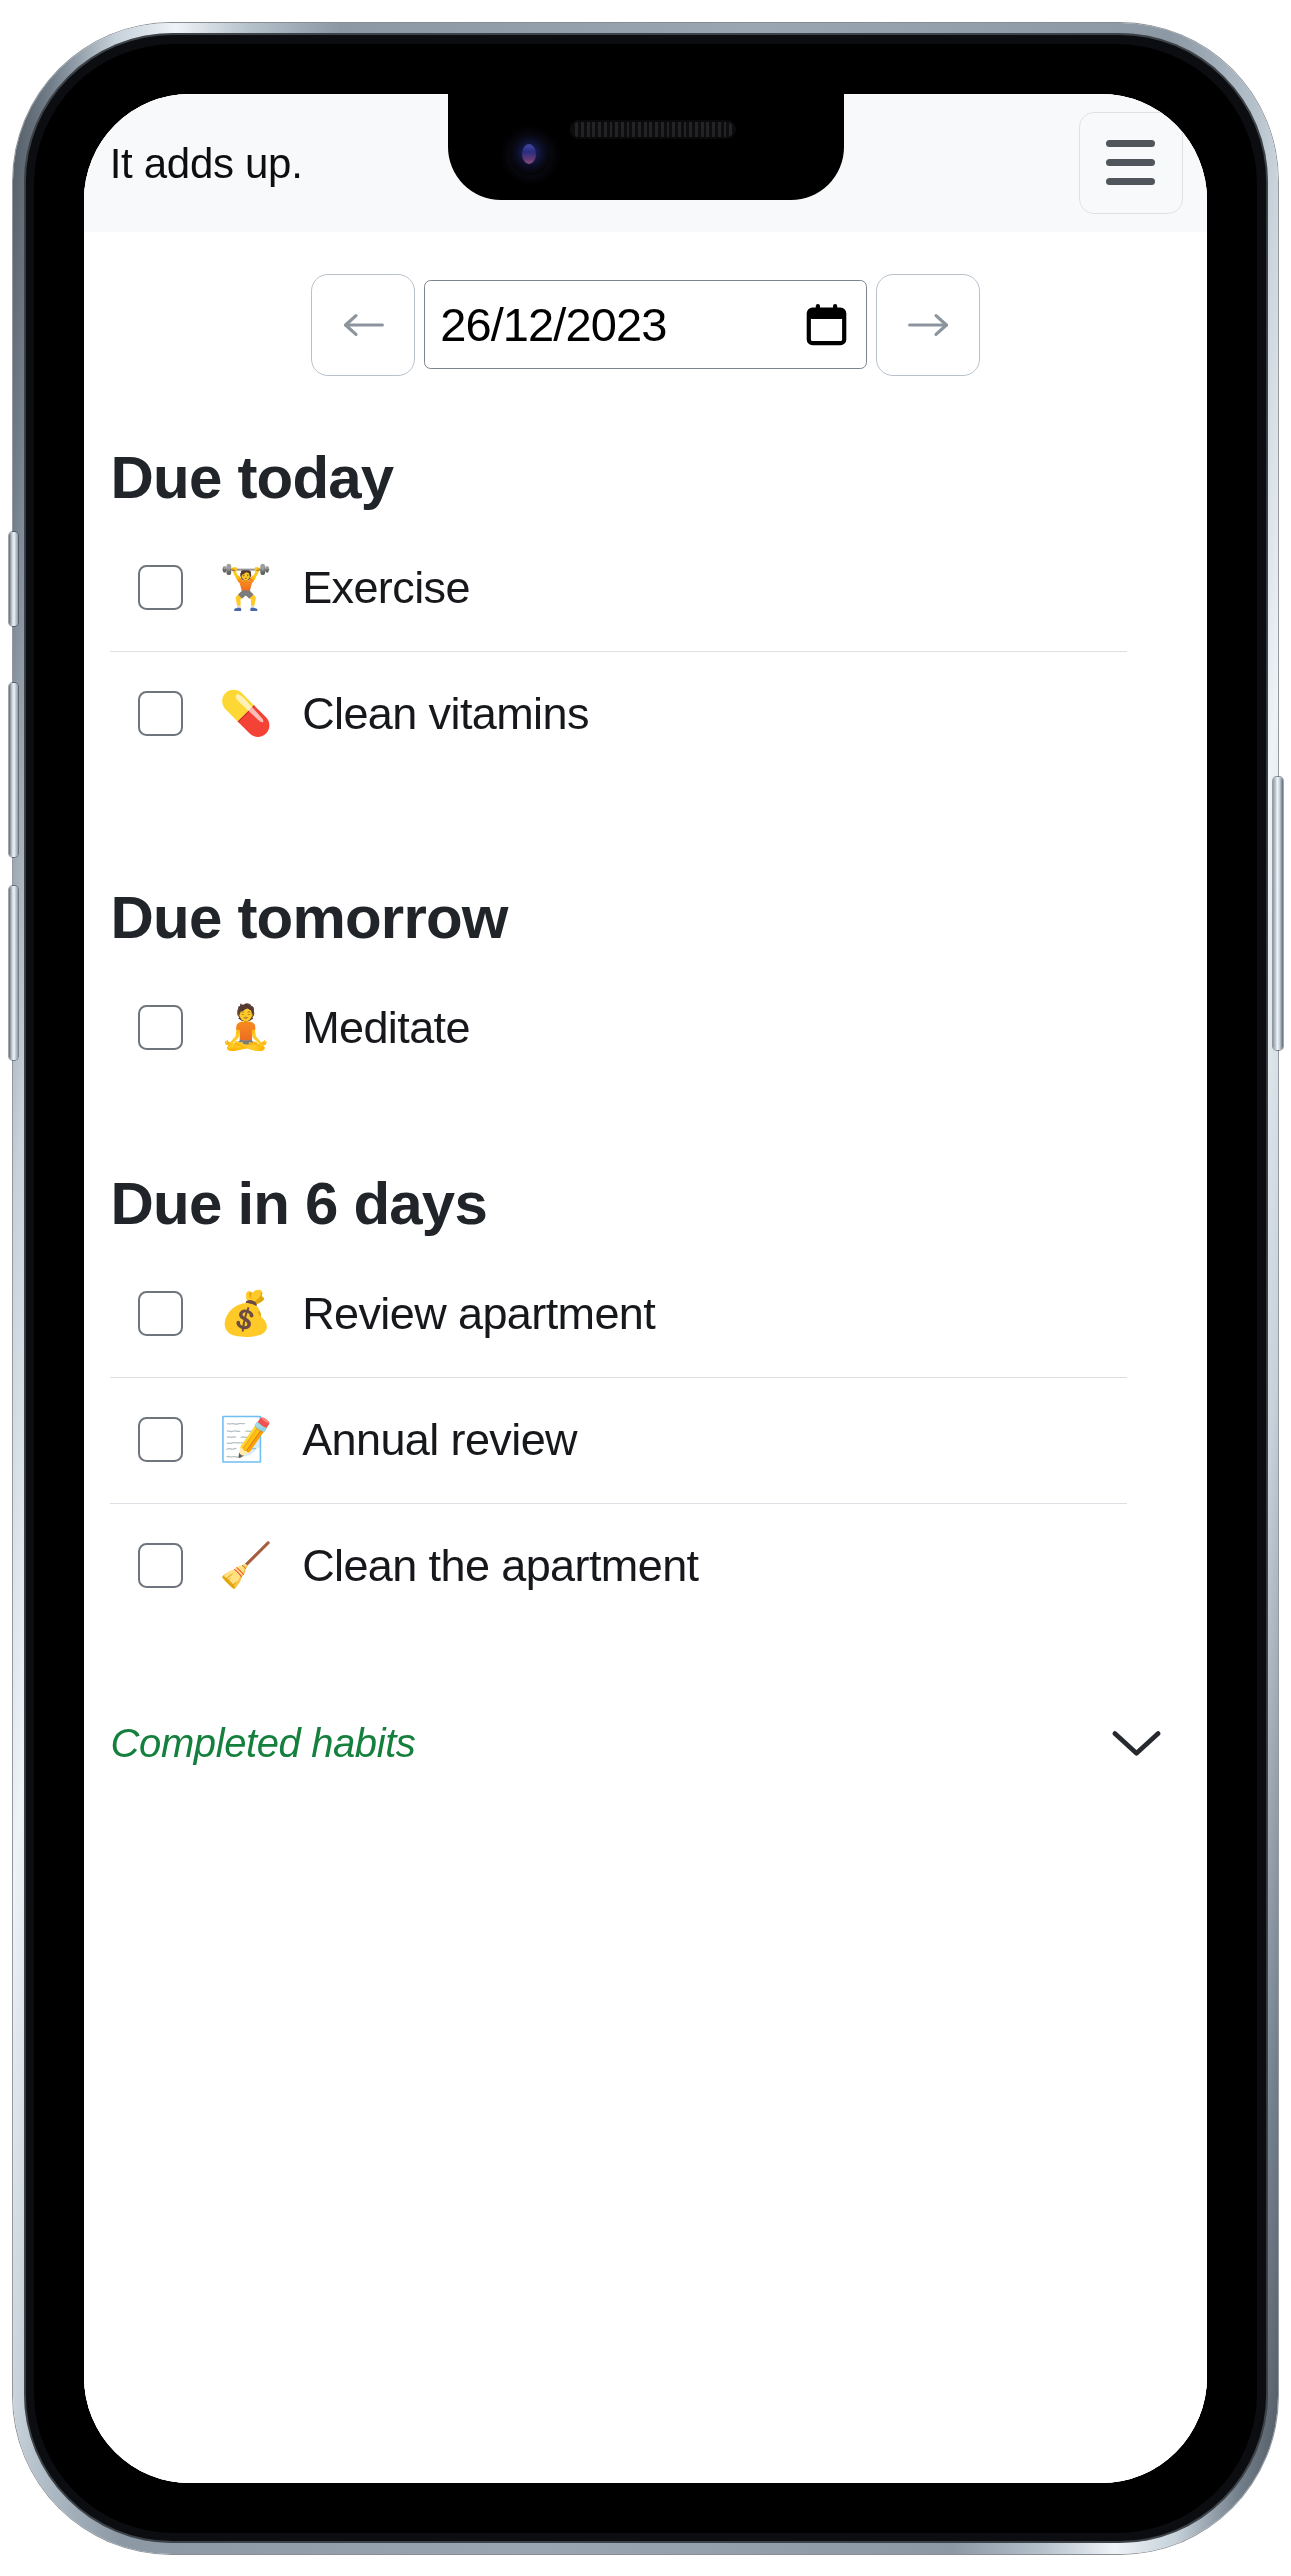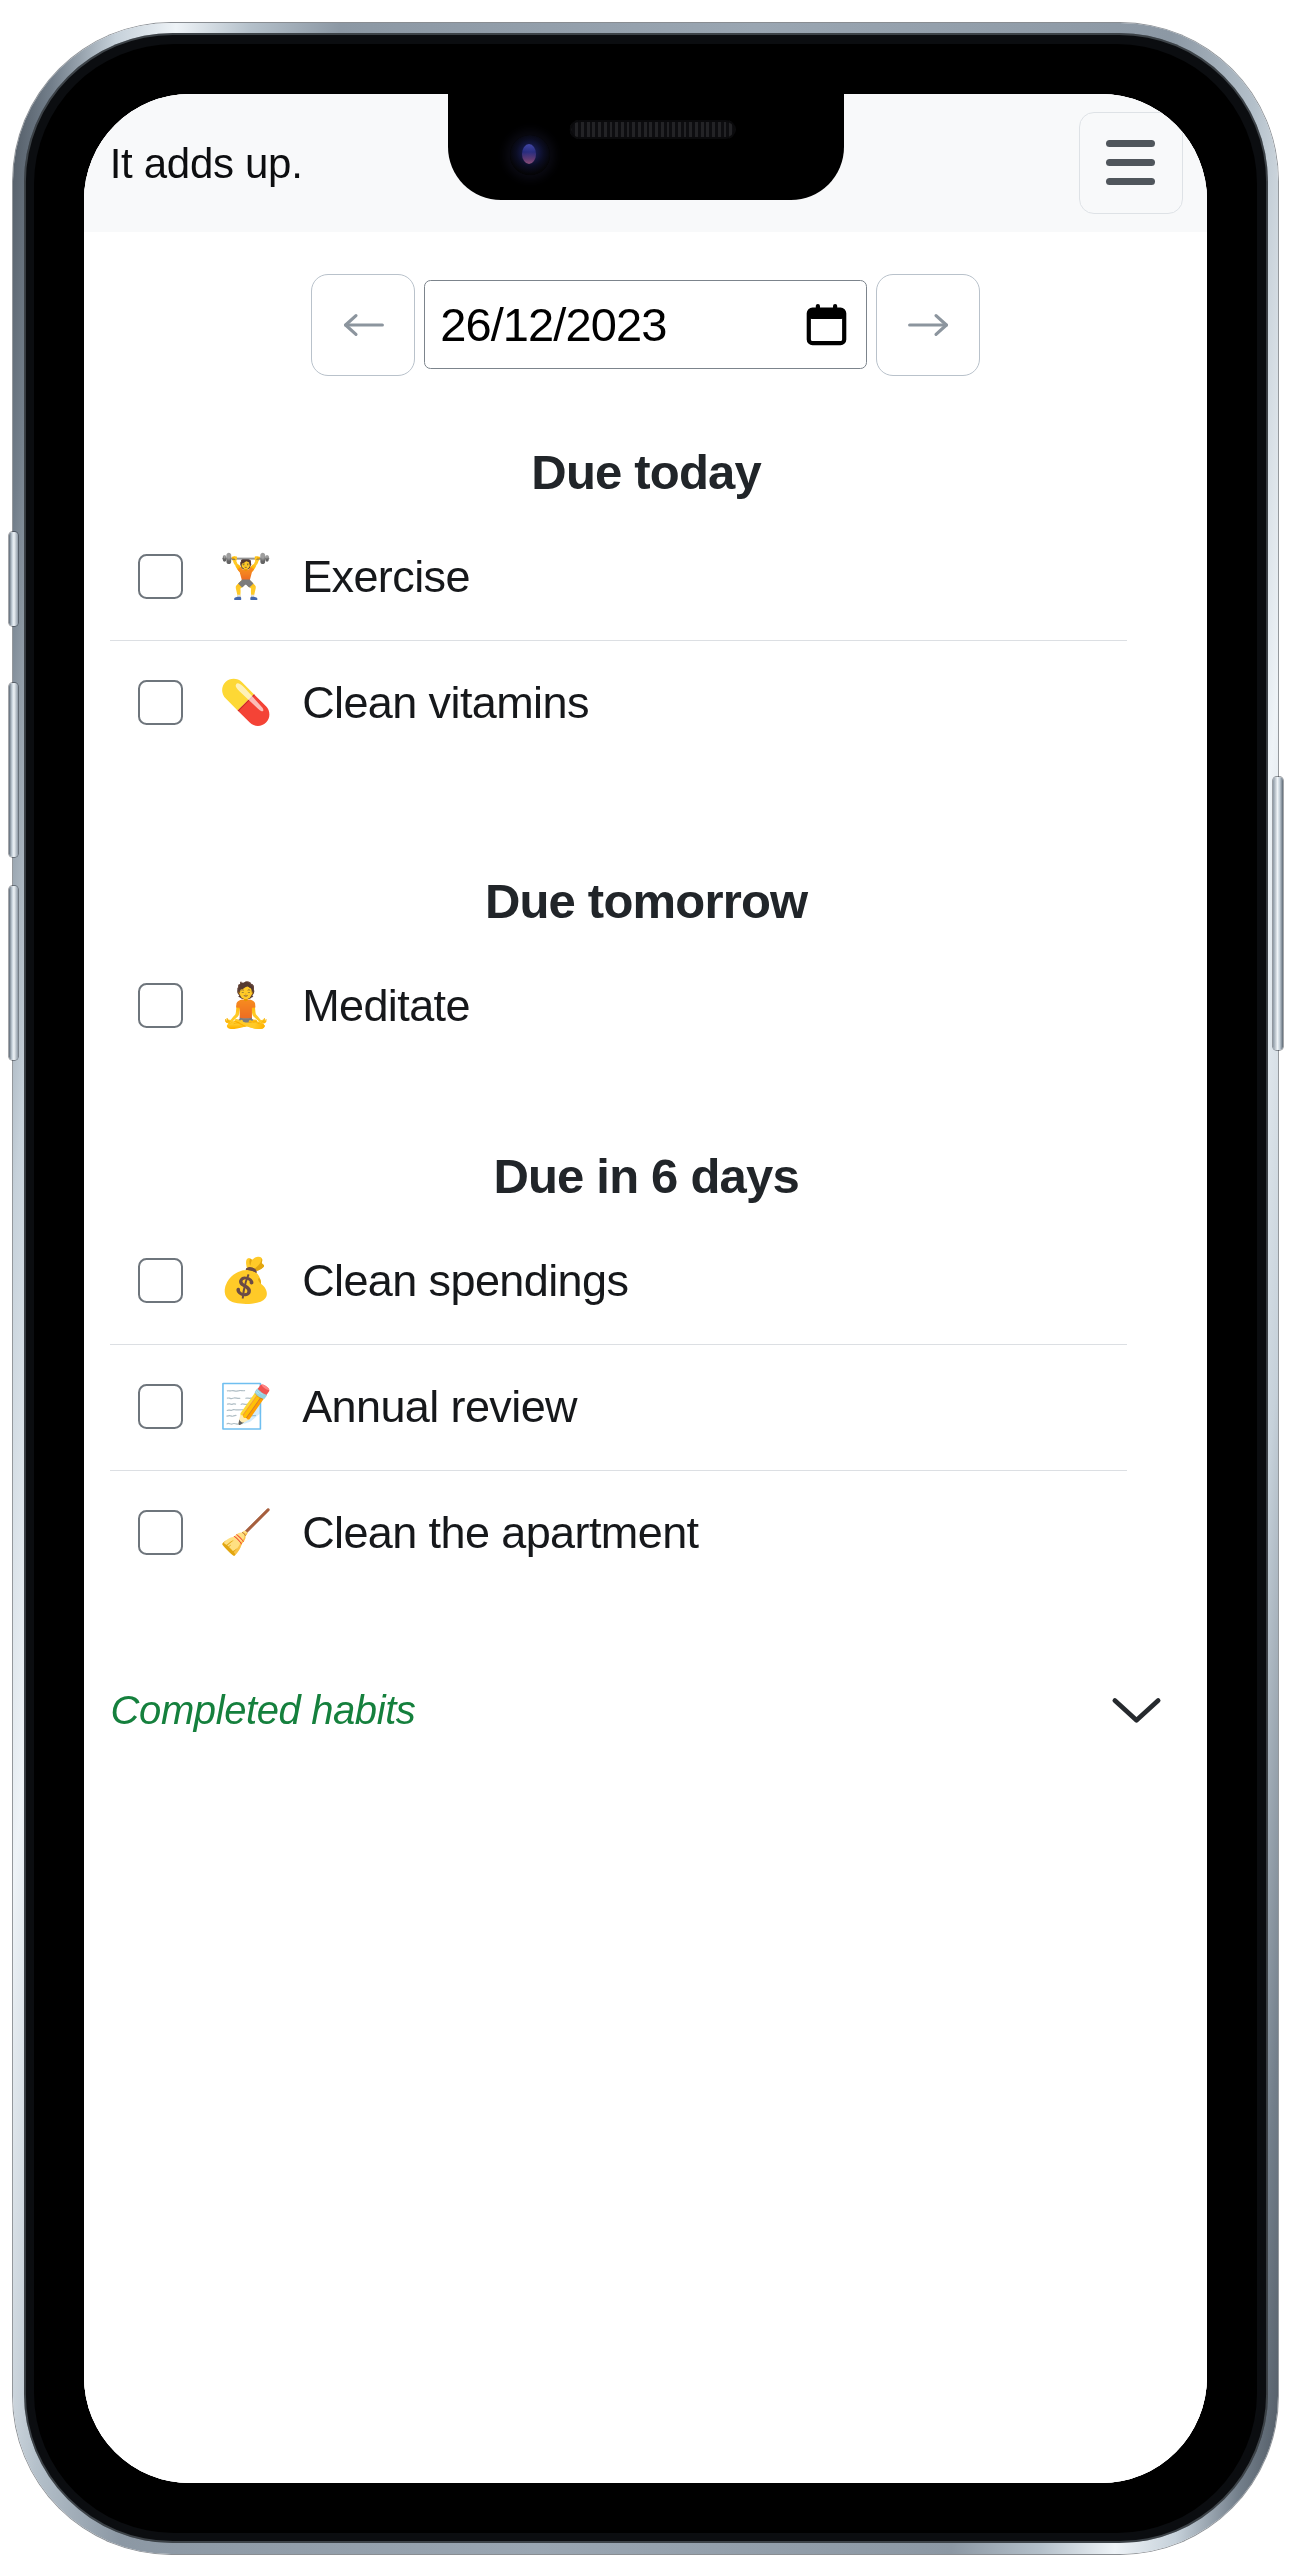--- a/index.html
+++ b/index.html
@@ -261,28 +261,27 @@
     font-family: "Liberation Sans", sans-serif;
   }
   .cal-icon {
     width: 41px;
     height: 43px;
     flex: 0 0 auto;
   }
 
   
   .section-title {
-    font-size: 49px;
+    font-size: 60px;
     font-weight: 700;
     color: #212529;
     letter-spacing: -0.8px;
     line-height: 1;
     margin: 0;
     padding: 0 0 0 0.9px;
-    text-align: center;
   }
   .sec-due-today    { margin-top: 72px; }
   .sec-due-tomorrow { margin-top: 111px; }
   .sec-due-later    { margin-top: 83px; }
 
   
   .habit-list {
     margin-top: 17px;
     list-style: none;
     padding: 0;
@@ -428,21 +427,21 @@
                 <span class="habit-emoji">🧘</span>
                 <span class="habit-label">Meditate</span>
               </li>
             </ul>
 
             <h2 class="section-title sec-due-later">Due in 6 days</h2>
             <ul class="habit-list">
               <li class="habit-item">
                 <span class="habit-check"></span>
                 <span class="habit-emoji">💰</span>
-                <span class="habit-label">Clean spendings</span>
+                <span class="habit-label">Review apartment</span>
               </li>
               <li class="habit-item">
                 <span class="habit-check"></span>
                 <span class="habit-emoji">📝</span>
                 <span class="habit-label">Annual review</span>
               </li>
               <li class="habit-item">
                 <span class="habit-check"></span>
                 <span class="habit-emoji">🧹</span>
                 <span class="habit-label">Clean the apartment</span>

